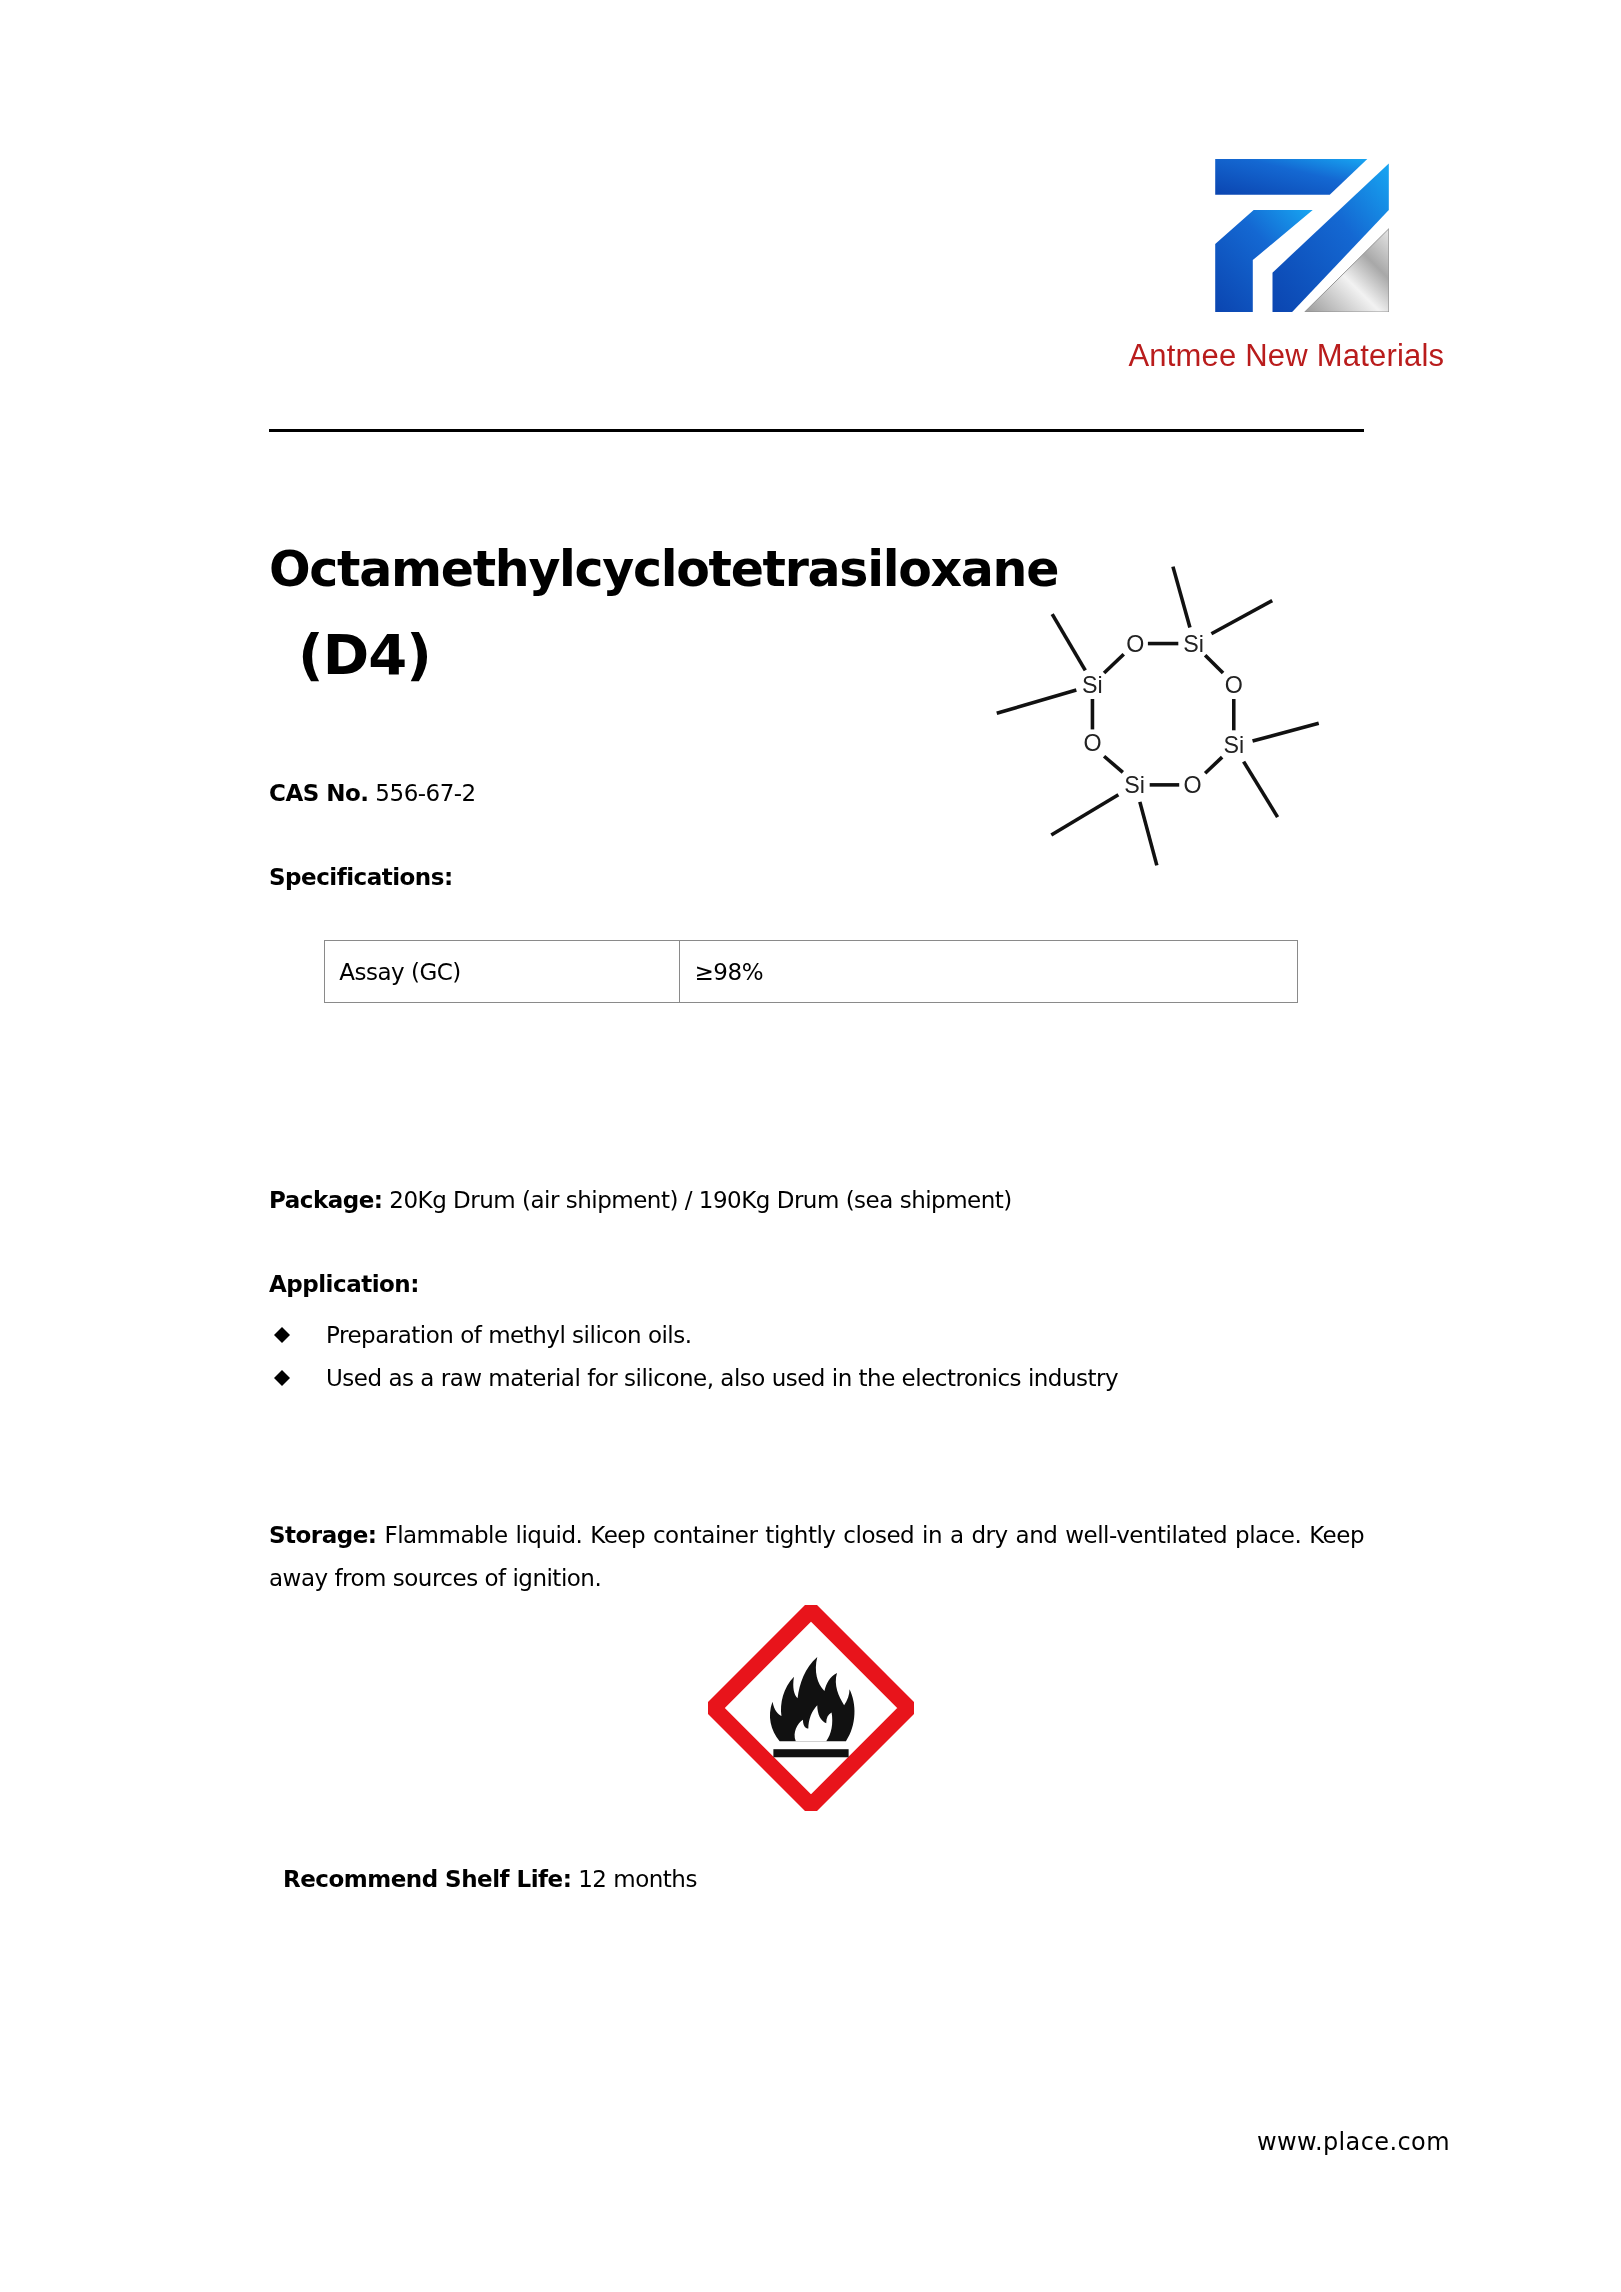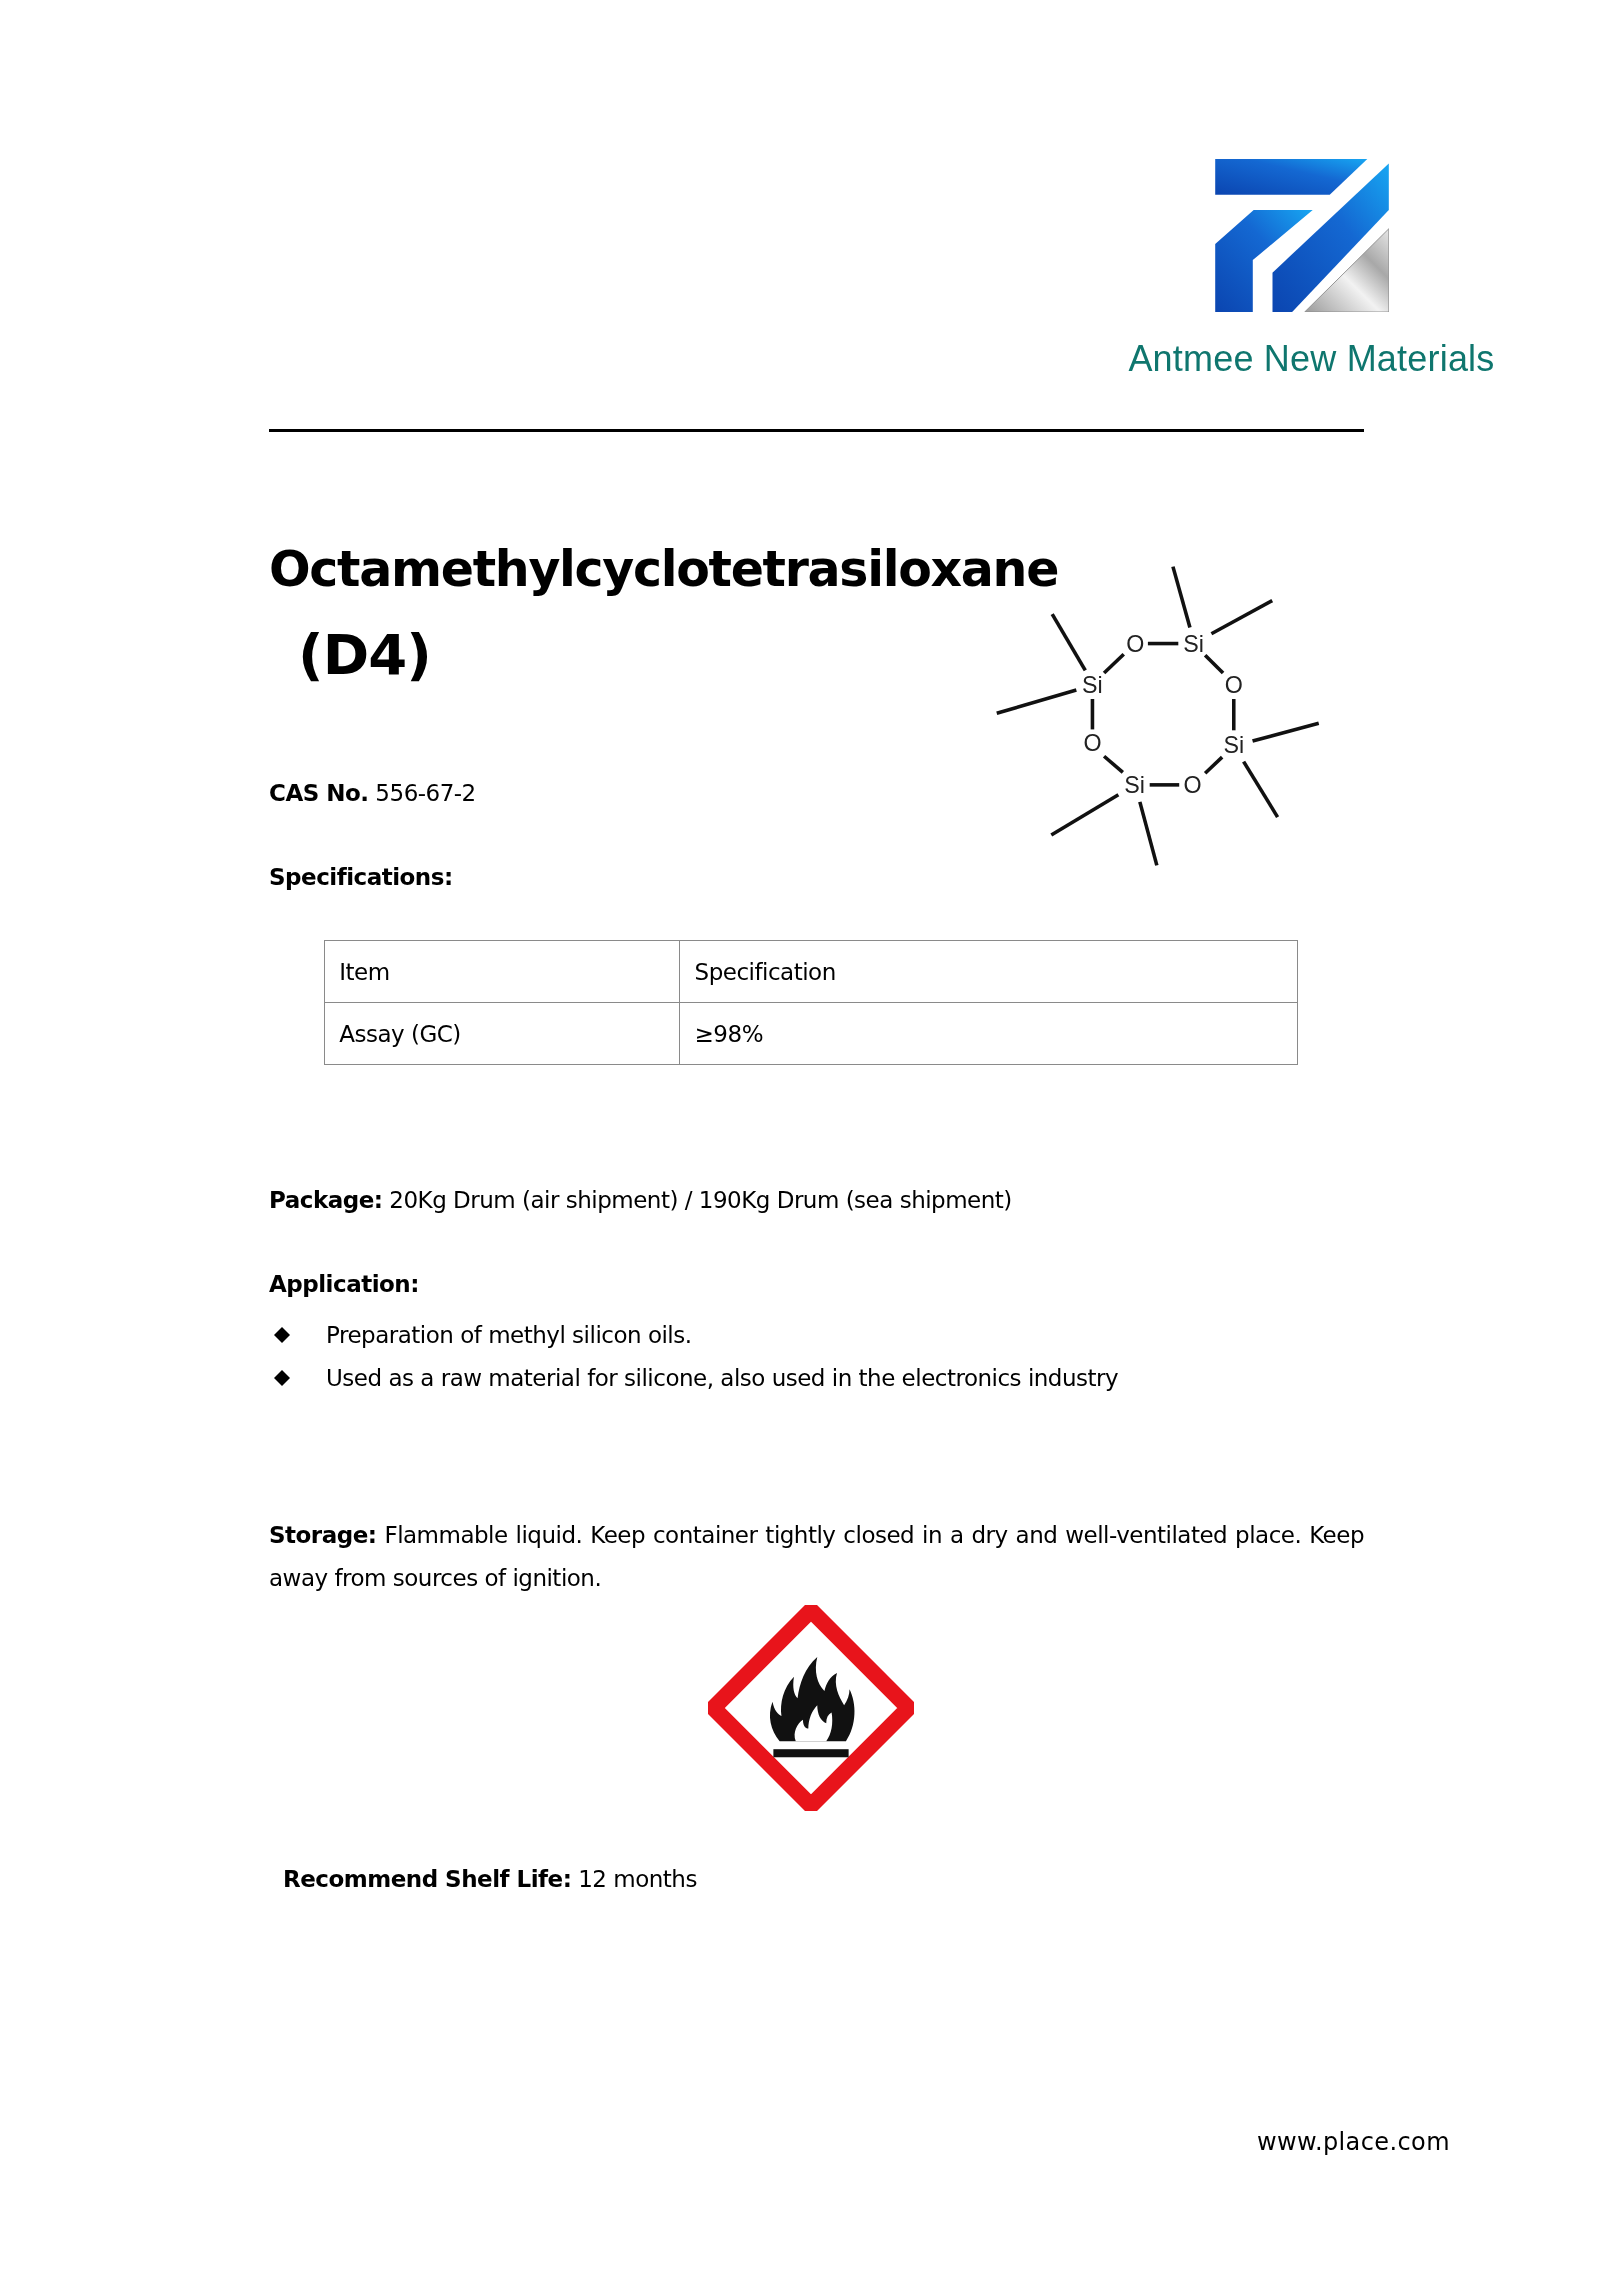--- a/index.html
+++ b/index.html
@@ -4,21 +4,21 @@
 <style>
   html, body { margin: 0; padding: 0; background: #ffffff; }
   body { width: 1621px; height: 2293px; position: relative; overflow: hidden;
          font-family: "Liberation Sans", "DejaVu Sans", sans-serif; color: #000; }
   .abs { position: absolute; }
 
   
   #logo { left: 1106px; top: 103px; width: 412px; height: 309px; }
   #logo-mark { position: absolute; left: 109px; top: 56px; width: 174px; height: 153px; }
   #logo-text { position: absolute; left: 22.4px; top: 235px; width: 376px;
-               font-family: "Liberation Sans", sans-serif; font-size: 36px; color: #0f766e;
+               font-family: "Liberation Sans", sans-serif; font-size: 31px; color: #b91c1c;
                white-space: nowrap; letter-spacing: 0.2px; }
 
   #header-rule { left: 269px; top: 429px; width: 1095px; height: 2.7px; background: #000; }
 
   #title { left: 269px; top: 527px; font-size: 49px; font-weight: bold; line-height: 85px;
            font-family: "DejaVu Sans", sans-serif; letter-spacing: -1.3px; white-space: nowrap; }
   #title-sub { left: 298px; top: 612px; font-size: 56px; font-weight: bold; line-height: 85px;
                font-family: "DejaVu Sans", sans-serif; letter-spacing: -0.9px; }
 
   #molecule { left: 985px; top: 555px; width: 358px; height: 322px; }
@@ -120,24 +120,20 @@
   <b>CAS No.</b>
   <span>556-67-2</span>
 </div>
 
 <div id="spec-heading" class="abs line-text">
   <b>Specifications:</b>
 </div>
 
 <table id="spec-table" class="abs">
   <tbody>
-      <tr>
-    <td class="c1">Item</td>
-    <td>Specification</td>
-  </tr>
   <tr>
     <td class="c1">Assay (GC)</td>
     <td>≥98%</td>
   </tr>
 </tbody>
   </table>
 
 <div id="package" class="abs line-text">
   <b>Package:</b>
   <span>20Kg Drum (air shipment) / 190Kg Drum (sea shipment)</span>

